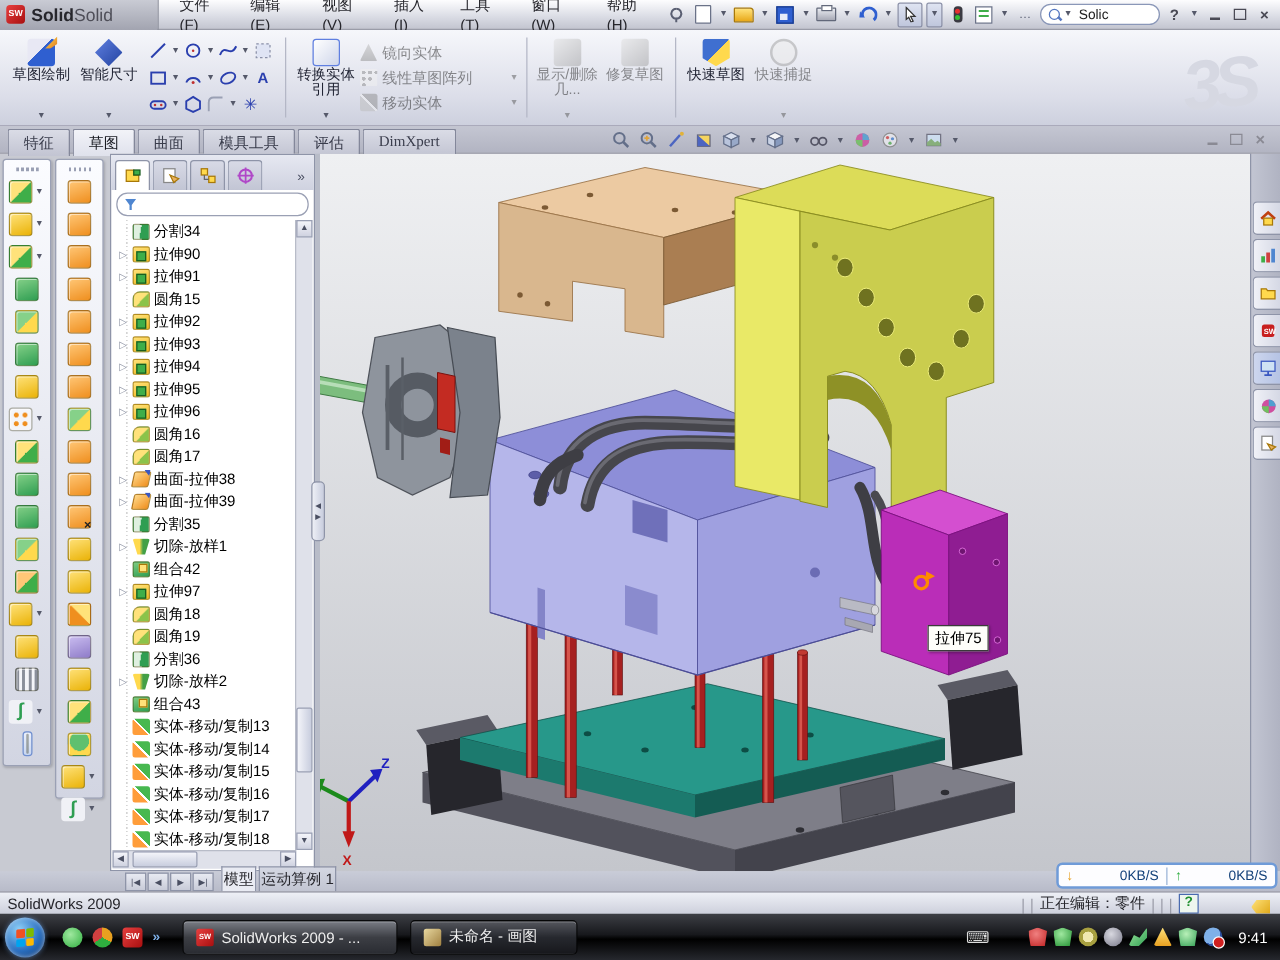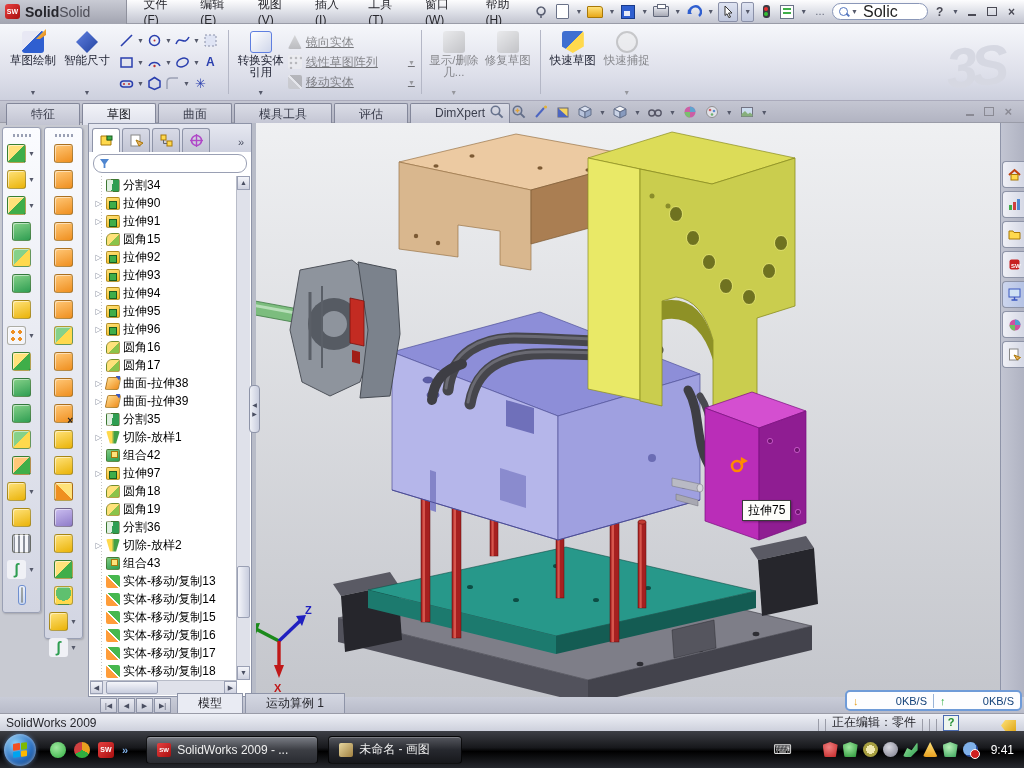--- a/index.html
+++ b/index.html
@@ -29,21 +29,21 @@
   .sel-box{border:1px solid #8a90a8;background:linear-gradient(180deg,#dfe4f2,#bfc6dc);border-radius:2px;}
   .i-light{width:7px;height:13px;background:#3a3a42;border-radius:3px;position:relative;}
   .i-light:before{content:"";position:absolute;left:1.5px;top:2px;width:4px;height:4px;border-radius:50%;background:#e83030;}
   .i-light:after{content:"";position:absolute;left:1.5px;bottom:2px;width:4px;height:4px;border-radius:50%;background:#35c035;}
   .i-list{width:12px;height:12px;background:#fff;border:1px solid #6a7288;position:relative;}
   .i-list:after{content:"";position:absolute;left:2px;top:2px;width:8px;height:8px;
      background:repeating-linear-gradient(180deg,#3fae49 0 2px,transparent 2px 4px);}
   #searchpill{width:96px;height:17px;border-radius:9px;border:1px solid #8a97b8;background:#fff;display:flex;align-items:center;gap:2px;padding:0 6px;box-sizing:border-box;}
   #searchpill .mag{width:7px;height:7px;border:1.5px solid #5577c0;border-radius:50%;position:relative;flex:none;}
   #searchpill .mag:after{content:"";position:absolute;left:6px;top:6px;width:4px;height:1.5px;background:#5577c0;transform:rotate(45deg);}
-  #searchpill input{border:none;outline:none;width:52px;font-size:16px;color:#222;background:transparent;}
+  #searchpill input{border:none;outline:none;width:52px;font-size:11px;color:#222;background:transparent;}
   .winbtn{color:#4a4a55;font-weight:bold;font-size:12px;width:17px;text-align:center;}
   .minbar{display:inline-block;width:8px;height:2px;background:#4a4a55;}
   .restbox{display:inline-block;width:8px;height:7px;border:1.5px solid #4a4a55;}
   
   #cmdbar{position:absolute;left:0;top:24px;width:1024px;height:77px;
     background:linear-gradient(180deg,#f6f7fb,#dcdee9 70%,#cdd0de);border-bottom:1px solid #aab;box-sizing:border-box;display:flex;align-items:stretch;padding:3px 0 3px 6px;}
   #watermark{position:absolute;right:22px;top:10px;font-size:56px;font-style:italic;font-weight:bold;color:#d6d8e2;letter-spacing:-6px;transform:rotate(-6deg);}
   .bigbtn{width:54px;display:flex;flex-direction:column;align-items:center;justify-content:flex-start;padding-top:4px;position:relative;color:#1d2030;}
   .bigbtn .bico{width:22px;height:22px;border-radius:3px;margin-bottom:1px;}
   .bigbtn .blabel{font-size:11.5px;line-height:12px;text-align:center;width:50px;}
@@ -54,30 +54,30 @@
   .ico-dim{background:linear-gradient(135deg,#4f6fd8,#23avoid);background:linear-gradient(135deg,#5f7fe0,#2343a0);clip-path:polygon(50% 0,100% 50%,50% 100%,0 50%);}
   .ico-trim{background:linear-gradient(135deg,#e0e2ea,#9a9eae);}
   .ico-convert{background:linear-gradient(135deg,#fff,#cfd6ea);border:1px solid #5f7fe0;box-sizing:border-box;}
   .ico-offset{background:repeating-linear-gradient(135deg,#9aa0b4 0 3px,#e8eaf2 3px 7px);}
   .ico-quick{background:linear-gradient(135deg,#3f6fd0 50%,#ffd94d 50%);clip-path:polygon(0 0,100% 0,100% 70%,50% 100%,0 70%);}
   .minigrid{display:flex;flex-direction:column;justify-content:space-between;padding:5px 4px;gap:2px;}
   .minirow{display:flex;align-items:center;gap:1px;}
   .mini{width:17px;height:17px;display:flex;align-items:center;justify-content:center;}
   .mini svg{display:block;}
   .vsep{width:1px;background:#b4b7c6;margin:3px 5px;}
-  .stack{display:flex;flex-direction:column;justify-content:center;gap:3px;width:128px;text-decoration:underline;}
+  .stack{display:flex;flex-direction:column;justify-content:center;gap:3px;width:128px;}
   .stackrow{display:flex;align-items:center;gap:4px;color:#1d2030;}
   .stackrow .sico{width:14px;height:14px;border-radius:2px;flex:none;}
   .sico-mirror{background:linear-gradient(180deg,#b8bcc8,#8a8e9c);clip-path:polygon(50% 0,100% 100%,0 100%);}
   .sico-pattern{background:radial-gradient(circle 1.6px at 3px 3px,#8a8e9c 90%,transparent),radial-gradient(circle 1.6px at 8px 3px,#8a8e9c 90%,transparent),radial-gradient(circle 1.6px at 13px 3px,#8a8e9c 90%,transparent),radial-gradient(circle 1.6px at 3px 8px,#8a8e9c 90%,transparent),radial-gradient(circle 1.6px at 8px 8px,#8a8e9c 90%,transparent),radial-gradient(circle 1.6px at 3px 13px,#8a8e9c 90%,transparent),#f0f1f6;}
   .sico-move{background:linear-gradient(45deg,#b8bcc8 46%,#f0f1f6 46% 54%,#8a8e9c 54%);}
   
   #tabsrow{position:absolute;left:0;top:101px;width:1024px;height:22px;background:linear-gradient(180deg,#c4c6d2,#b2b4c2);border-bottom:1px solid #9a9ca8;box-sizing:border-box;}
   #ribbontabs{position:absolute;left:6px;top:2px;display:flex;gap:2px;}
-  .rtab{padding:2px 24px;border:1px solid #83879a;border-bottom:none;background:linear-gradient(180deg,#dadce6,#c2c4d2);color:#3a3d4c;font-size:12px;border-radius:2px 2px 0 0;}
+  .rtab{padding:2px 12px;border:1px solid #83879a;border-bottom:none;background:linear-gradient(180deg,#dadce6,#c2c4d2);color:#3a3d4c;font-size:12px;border-radius:2px 2px 0 0;font-family:Liberation Serif, serif;}
   .rtab.active{background:linear-gradient(180deg,#f2f3f8,#dfe1ec);color:#16181f;}
   #headsup{position:absolute;left:488px;top:2px;display:flex;align-items:center;gap:4px;}
   .hub{width:18px;height:18px;display:flex;align-items:center;justify-content:center;opacity:.85;}
   #childctrls{position:absolute;right:12px;top:3px;display:flex;gap:10px;align-items:center;color:#8a8a94;}
   #childctrls .minbar{background:#8a8a94;}
   #childctrls .restbox{border-color:#8a8a94;}
   #childctrls .x{font-size:13px;font-weight:bold;color:#8a8a94;}
   
   .tcol{position:absolute;width:39px;border:1px solid #9aa0b4;border-radius:3px;
     background:linear-gradient(180deg,#fbfcff,#d2d5e2);box-shadow:1px 1px 2px rgba(0,0,0,.18);padding-top:6px;box-sizing:border-box;}
@@ -140,21 +140,21 @@
   #tooltip{position:absolute;left:486px;top:377px;background:#fefefa;border:1px solid #3a3a3a;padding:1px 5px;font-size:12px;color:#000;box-shadow:1px 1px 2px rgba(0,0,0,.3);}
   
   #taskpane{position:absolute;left:1000px;top:123px;width:24px;height:574px;background:linear-gradient(90deg,#c2c5d2,#b0b3c2);border-left:1px solid #8e94a8;box-sizing:border-box;}
   #tp-tabs{display:flex;flex-direction:column;gap:3px;margin-top:38px;align-items:flex-start;padding-left:1px;}
   .tptab{width:22px;height:25px;border:1px solid #8e94a8;border-right:none;border-radius:4px 0 0 4px;background:linear-gradient(90deg,#f0f1f7,#d4d7e4);display:flex;align-items:center;justify-content:center;}
   .tptab.pressed{background:linear-gradient(90deg,#cdd6ee,#b4c2e4);}
   
   #doctabs{position:absolute;left:0;top:697px;width:1024px;height:16px;background:linear-gradient(180deg,#c9ccd8,#b8bbc9);display:flex;align-items:flex-end;}
   #navbtns{display:flex;gap:1px;margin-left:100px;}
   .navb{width:15px;height:13px;border:1px solid #8e94a8;background:linear-gradient(180deg,#e8eaf2,#c8cbd8);font-size:7px;color:#4a4f62;display:flex;align-items:center;justify-content:center;}
-  .dtab{padding:1px 20px;border:1px solid #8e94a8;border-bottom:none;font-size:12px;color:#26262c;background:linear-gradient(180deg,#d4d7e2,#c2c5d2);}
+  .dtab{padding:1px 1px;border:1px solid #8e94a8;border-bottom:none;font-size:12px;color:#26262c;background:linear-gradient(180deg,#d4d7e2,#c2c5d2);}
   .dtab.active{background:#e9ebf3;}
   #statusbar{position:absolute;left:0;top:713px;width:1024px;height:18px;background:linear-gradient(180deg,#eef0f6,#cdd0dc);border-top:1px solid #9a9ca8;box-sizing:border-box;display:flex;align-items:center;color:#26262c;}
   #statusleft{padding-left:6px;}
   #statusright{margin-left:auto;display:flex;align-items:flex-end;gap:6px;padding-right:8px;}
   .ssep{width:1px;height:12px;background:#9a9ca8;}
   .helpbox{width:14px;height:14px;border:1px solid #4a6ab0;background:#eef6ee;color:#1f8f2f;font-weight:bold;font-size:11px;text-align:center;line-height:13px;}
   .tagico{width:15px;height:11px;background:linear-gradient(135deg,#ffe27a,#e0a819);clip-path:polygon(0 50%,28% 0,100% 0,100% 100%,28% 100%);position:relative;}
   
   #netwidget{position:absolute;left:845px;top:690px;width:177px;height:21px;background:#fdfdff;border:2px solid #6f9bd8;border-radius:5px;box-sizing:border-box;display:flex;align-items:center;font-size:11px;color:#14427a;}
   .netcell{flex:1;display:flex;align-items:center;padding:0 6px;gap:4px;}

